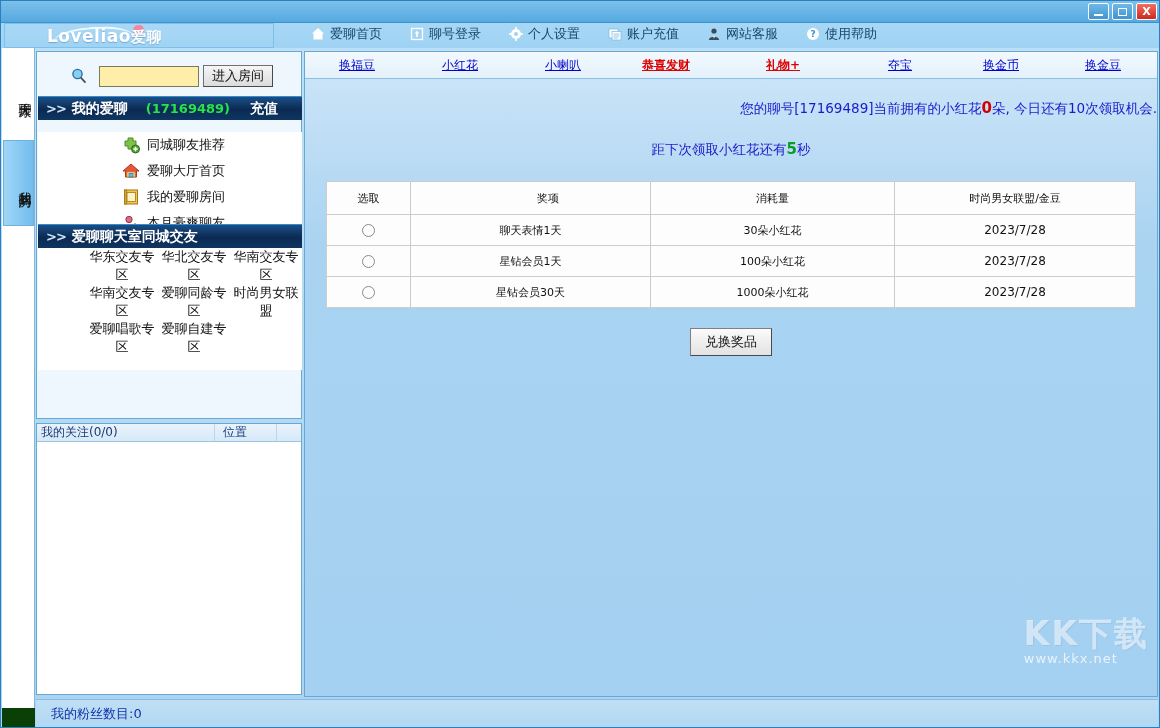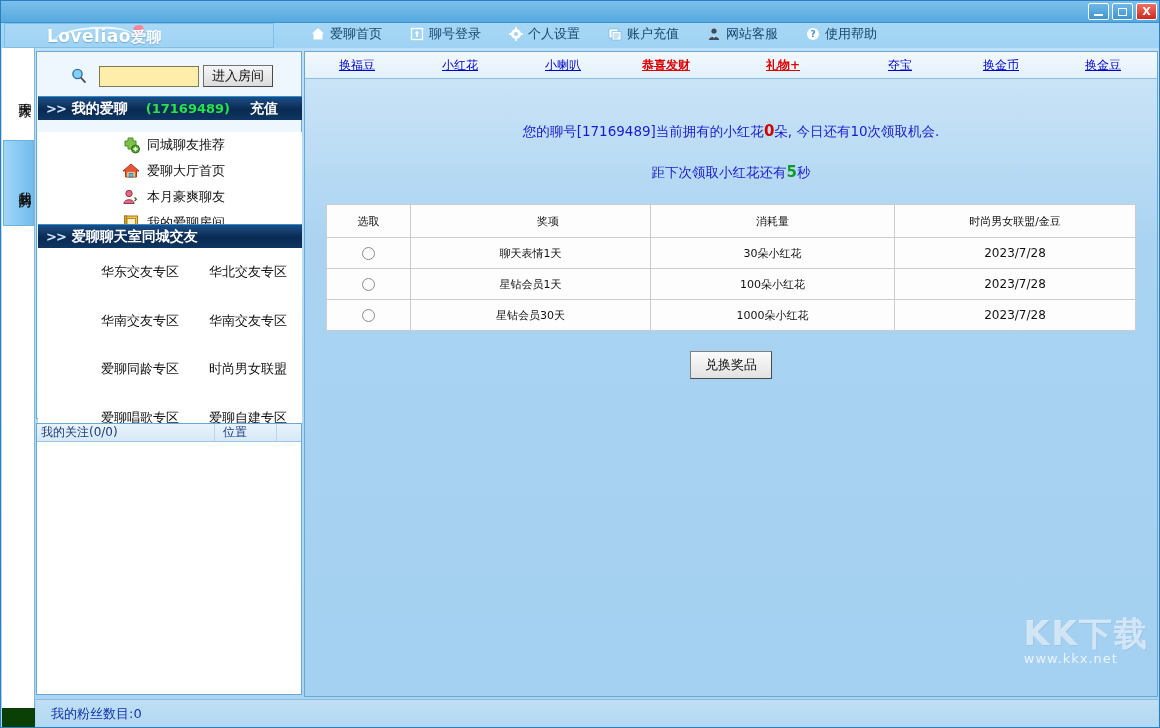--- a/index.html
+++ b/index.html
@@ -196,24 +196,24 @@
     display: flex; align-items: center;
     height: 26px;
     padding-left: 84px;
     font-size: 13px; color: #111;
     cursor: pointer;
   }
   .menu-item .mi-ico { width: 18px; height: 18px; margin-right: 7px; flex: 0 0 auto; }
 
   .region-grid {
     position: absolute; left: 1px; top: 196px;
-    width: 264px; height: 194px;
+    width: 264px; height: 122px;
     background: #ffffff;
     display: grid;
-    grid-template-columns: 1fr 1fr;
+    grid-template-columns: 1fr 1fr 1fr;
     grid-template-rows: repeat(4, 1fr);
     align-items: center;
     padding-left: 48px;
   }
   .region-cell {
     text-align: center;
     font-size: 13px;
     color: #111;
     cursor: pointer;
   }
@@ -268,22 +268,22 @@
     color: #0000cc;
     text-decoration: underline;
     cursor: pointer;
     white-space: nowrap;
     position: absolute;
     transform: translateX(-50%);
   }
   .toolbar a.red { color: #dd0000; font-weight: bold; }
 
   .notice {
-    text-align: center;
-    margin-top: 43px;
+    text-align: right;
+    margin-top: 20px;
     font-size: 13.5px;
     color: #1a1acc;
   }
   .notice .red { color: #d00000; font-weight: bold; font-size: 15px; }
   .notice2 {
     text-align: center;
     margin-top: 22px;
     font-size: 13.5px;
     color: #1a1acc;
   }
@@ -489,36 +489,36 @@
               <path d="M9 2 L17 9 H14.5 V15 H3.5 V9 H1 Z" fill="#e8543a" stroke="#a52c17" stroke-width=".9"></path>
               <rect x="5" y="10" width="8" height="5" fill="#ffe9a8" stroke="#b98f2a" stroke-width=".8"></rect>
               <rect x="7" y="11.5" width="4" height="3.5" fill="#6fb6e6" stroke="#2f6b9a" stroke-width=".7"></rect>
             </svg>
         </span>
         <span>爱聊大厅首页</span>
       </div>
       <div class="menu-item">
         <span class="mi-ico">
           <svg width="18" height="18" viewBox="0 0 18 18">
+              <rect x="2.5" y="2" width="13" height="14" fill="#f4c64a" stroke="#a4791a" stroke-width="1"></rect>
+              <rect x="5" y="4.5" width="8.5" height="9" fill="#fff2c6" stroke="#a4791a" stroke-width=".8"></rect>
+              <rect x="2.5" y="2" width="2.2" height="14" fill="#d8a32c" stroke="#a4791a" stroke-width=".8"></rect>
+            </svg>
+        </span>
+        <span>我的爱聊房间</span>
+      </div>
+      <div class="menu-item">
+        <span class="mi-ico">
+          <svg width="18" height="18" viewBox="0 0 18 18">
               <circle cx="7" cy="5.5" r="3.2" fill="#e06a86" stroke="#8d2b44" stroke-width=".9"></circle>
               <path d="M1.8 15.5 C2.3 10.4 11.7 10.4 12.2 15.5 Z" fill="#e06a86" stroke="#8d2b44" stroke-width=".9"></path>
               <path d="M12.5 9.5 l1.8 1.8 l-1.8 1.8" fill="none" stroke="#2f6b16" stroke-width="1.3"></path>
             </svg>
         </span>
         <span>本月豪爽聊友</span>
-      </div>
-      <div class="menu-item">
-        <span class="mi-ico">
-          <svg width="18" height="18" viewBox="0 0 18 18">
-              <rect x="2.5" y="2" width="13" height="14" fill="#f4c64a" stroke="#a4791a" stroke-width="1"></rect>
-              <rect x="5" y="4.5" width="8.5" height="9" fill="#fff2c6" stroke="#a4791a" stroke-width=".8"></rect>
-              <rect x="2.5" y="2" width="2.2" height="14" fill="#d8a32c" stroke="#a4791a" stroke-width=".8"></rect>
-            </svg>
-        </span>
-        <span>我的爱聊房间</span>
       </div>
     </div>
 
     <div class="sec-header" id="sec2">
       <span class="chev">&gt;&gt;</span>
       <span>爱聊聊天室同城交友</span>
     </div>
 
     <div class="region-grid">
       <div class="region-cell">华东交友专区</div>

